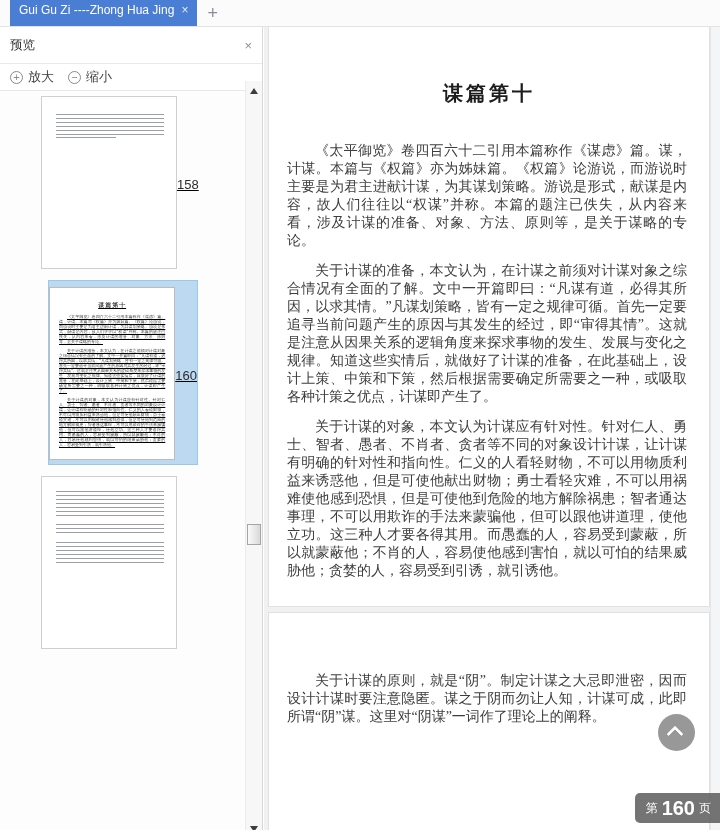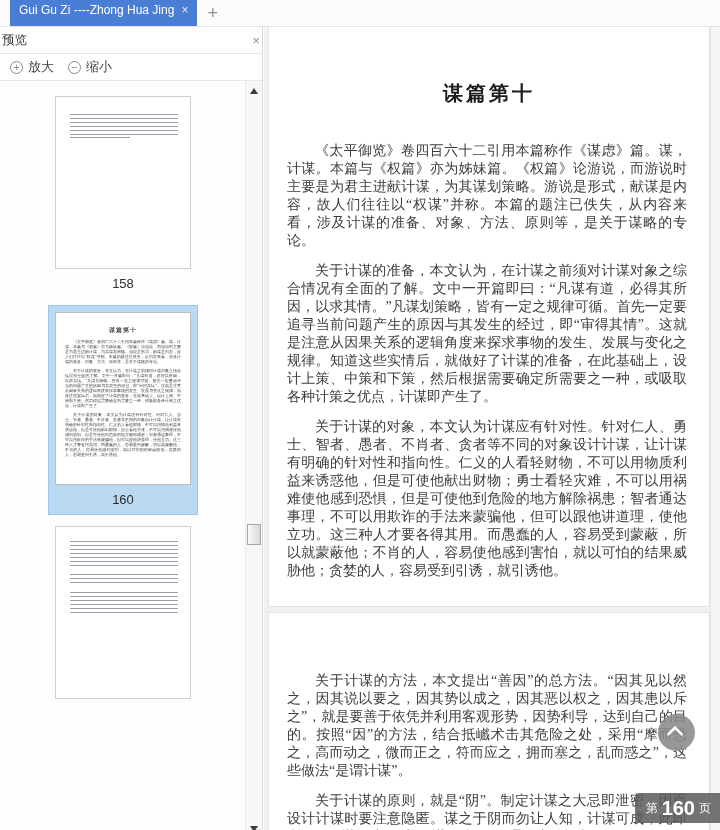--- a/index.html
+++ b/index.html
@@ -12,32 +12,32 @@
     background:#fbfbfc; border-bottom:1px solid #e3e3e3; display:flex; align-items:flex-end; }
   .tab { height:32px; margin-left:10px; padding:4px 9px; background:#4a7dd4;
     display:flex; align-items:center; max-width:190px; }
   .tab-label { color:#fff; font-size:12px; white-space:nowrap; overflow:hidden; }
   .tab-close { color:rgba(255,255,255,.85); font-size:12px; margin-left:7px; cursor:pointer; }
   .newtab { color:#8a8f96; font-size:18px; line-height:26px; padding:0 10px; height:26px; }
 
   
   .sidebar { position:absolute; left:0; top:27px; width:263px; height:803px;
     background:#fdfdfd; border-right:1px solid #d8d8d8; }
-  .sidebar-header { height:27px; background:#fff; border-bottom:1px solid #e8e8e8;
-    display:flex; align-items:center; justify-content:space-between; padding:0 2px; }
+  .sidebar-header { height:37px; background:#fff; border-bottom:1px solid #e8e8e8;
+    display:flex; align-items:center; justify-content:space-between; padding:0 10px; }
   .sidebar-title { font-size:12.5px; color:#333; }
   .side-close { color:#8f8f8f; font-size:13px; cursor:pointer; }
   .sidebar-toolbar { height:27px; background:#fff; border-bottom:1px solid #e8e8e8;
     display:flex; align-items:center; padding-left:10px; gap:14px; }
   .tool { display:flex; align-items:center; gap:5px; font-size:13px; color:#3f3f3f; cursor:pointer; }
   .circle-icon { width:13px; height:13px; border:1px solid #8a8a8a; border-radius:50%;
     color:#8a8a8a; font-size:11px; line-height:11px; display:flex; align-items:center; justify-content:center; }
 
   .thumb-list { position:absolute; left:0; top:55px; width:246px; height:748px; overflow:hidden; }
-  .thumb-item { width:164px; margin:0 auto; display:flex; flex-direction:column; align-items:center; }
+  .thumb-item { width:164px; margin:0 auto; display:flex; flex-direction:row; align-items:center;text-decoration:underline; }
   .thumb-item.first { margin-top:14px; }
   .thumb-page { width:136px; height:173px; background:#fff; border:1px solid #cfcfcf; overflow:hidden; position:relative; }
   .thumb-caption { margin-top:7px; height:18px; font-size:13px; color:#2b2b2b; }
   .thumb-item { margin-bottom:11px; }
   .thumb-item.selected { background:#bcd9f2; border:1px solid #9cc6ea; padding:6px 0 4px; width:150px; }
   .thumb-item.selected .thumb-page { border-color:#bcbcbc; }
 
   .greek { background:repeating-linear-gradient(to bottom,#99a0a8 0,#99a0a8 1px,transparent 1px,transparent 4px); }
   .g158-1 { margin:17px 12px 0 14px; height:23px; }
   .g158-2 { margin:0 60px 0 14px; height:4px; margin-top:0px; }
@@ -160,21 +160,20 @@
       <div class="doc">
         <div class="doc-title">谋篇第十</div>
         <p>《太平御览》卷四百六十二引用本篇称作《谋虑》篇。谋，计谋。本篇与《权篇》亦为姊妹篇。《权篇》论游说，而游说时主要是为君主进献计谋，为其谋划策略。游说是形式，献谋是内容，故人们往往以“权谋”并称。本篇的题注已佚失，从内容来看，涉及计谋的准备、对象、方法、原则等，是关于谋略的专论。</p>
         <p>关于计谋的准备，本文认为，在计谋之前须对计谋对象之综合情况有全面的了解。文中一开篇即曰：“凡谋有道，必得其所因，以求其情。”凡谋划策略，皆有一定之规律可循。首先一定要追寻当前问题产生的原因与其发生的经过，即“审得其情”。这就是注意从因果关系的逻辑角度来探求事物的发生、发展与变化之规律。知道这些实情后，就做好了计谋的准备，在此基础上，设计上策、中策和下策，然后根据需要确定所需要之一种，或吸取各种计策之优点，计谋即产生了。</p>
         <p>关于计谋的对象，本文认为计谋应有针对性。针对仁人、勇士、智者、愚者、不肖者、贪者等不同的对象设计计谋，让计谋有明确的针对性和指向性。仁义的人看轻财物，不可以用物质利益来诱惑他，但是可使他献出财物；勇士看轻灾难，不可以用祸难使他感到恐惧，但是可使他到危险的地方解除祸患；智者通达事理，不可以用欺诈的手法来蒙骗他，但可以跟他讲道理，使他立功。这三种人才要各得其用。而愚蠢的人，容易受到蒙蔽，所以就蒙蔽他；不肖的人，容易使他感到害怕，就以可怕的结果威胁他；贪婪的人，容易受到引诱，就引诱他。</p>
       </div>
     </div>
 
     <div class="page page2">
       <div class="doc">
-        <p>关于计谋的方法，本文提出“善因”的总方法。“因其见以然之，因其说以要之，因其势以成之，因其恶以权之，因其患以斥之”，就是要善于依凭并利用客观形势，因势利导，达到自己的目的。按照“因”的方法，结合抵巇术击其危险之处，采用“摩而恐之，高而动之，微而正之，符而应之，拥而塞之，乱而惑之”，这些做法“是谓计谋”。</p>
         <p>关于计谋的原则，就是“阴”。制定计谋之大忌即泄密，因而设计计谋时要注意隐匿。谋之于阴而勿让人知，计谋可成，此即所谓“阴”谋。这里对“阴谋”一词作了理论上的阐释。</p>
       </div>
     </div>
 
     <div class="content-scrollbar"></div>
 
     <button class="back-top">
       <span class="chev"></span>
     </button>
 

